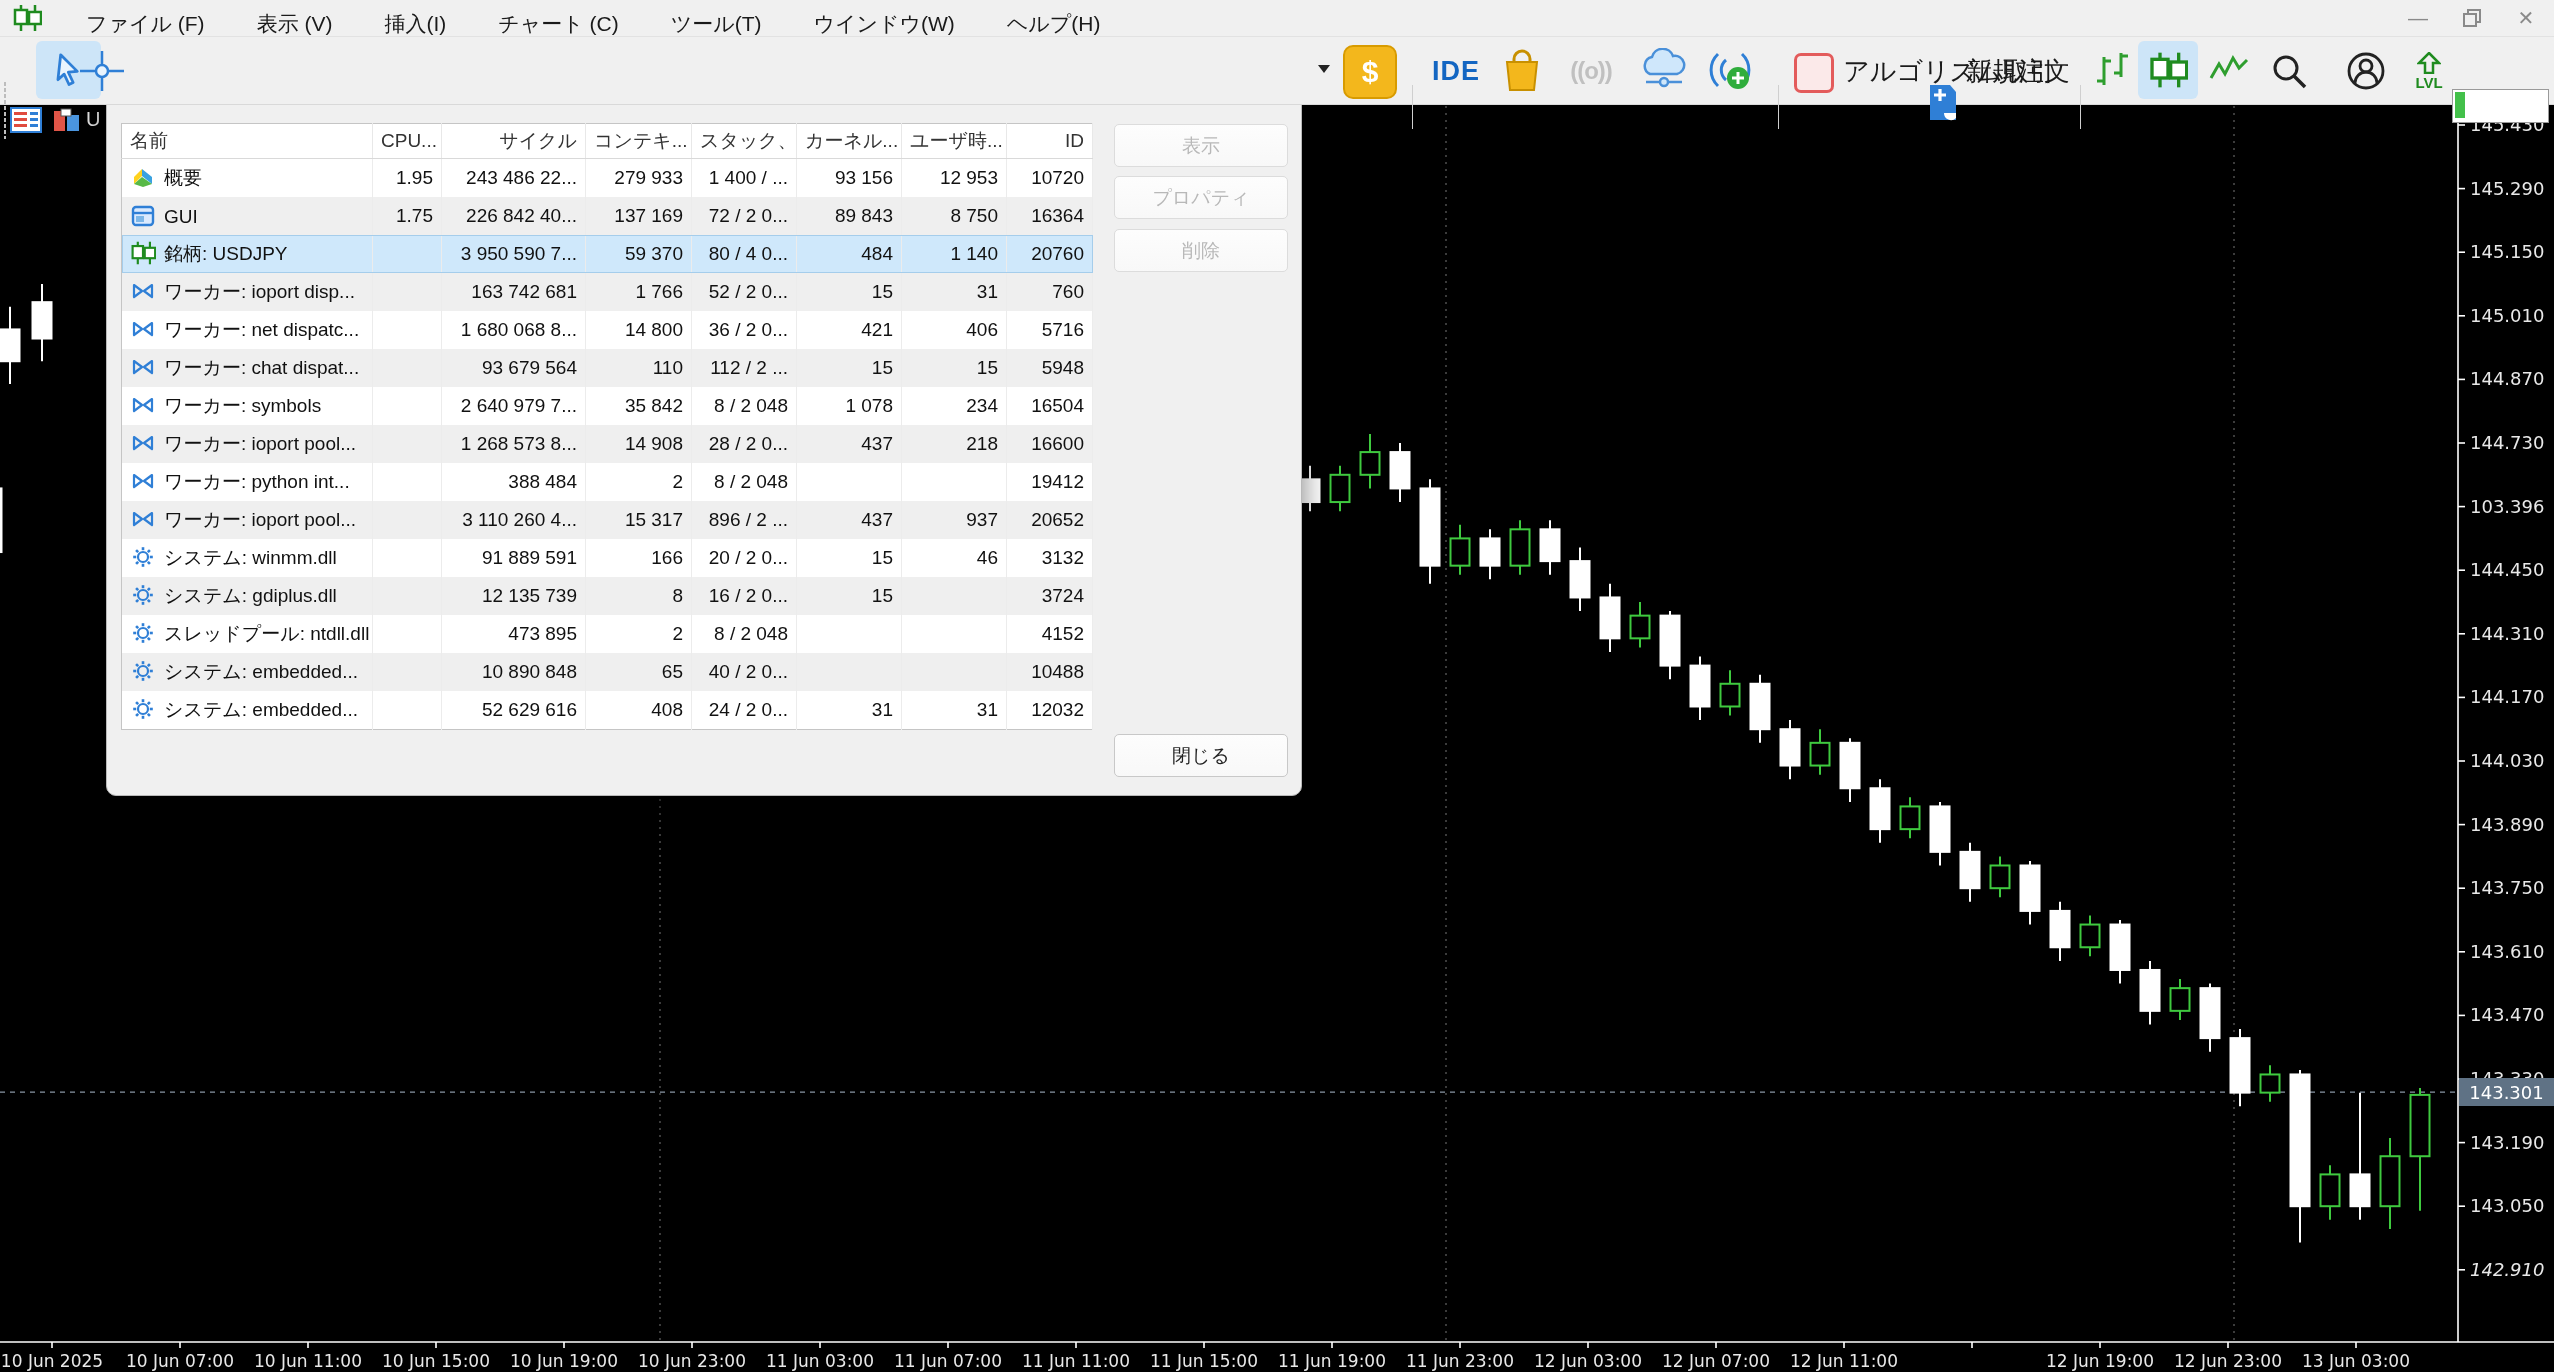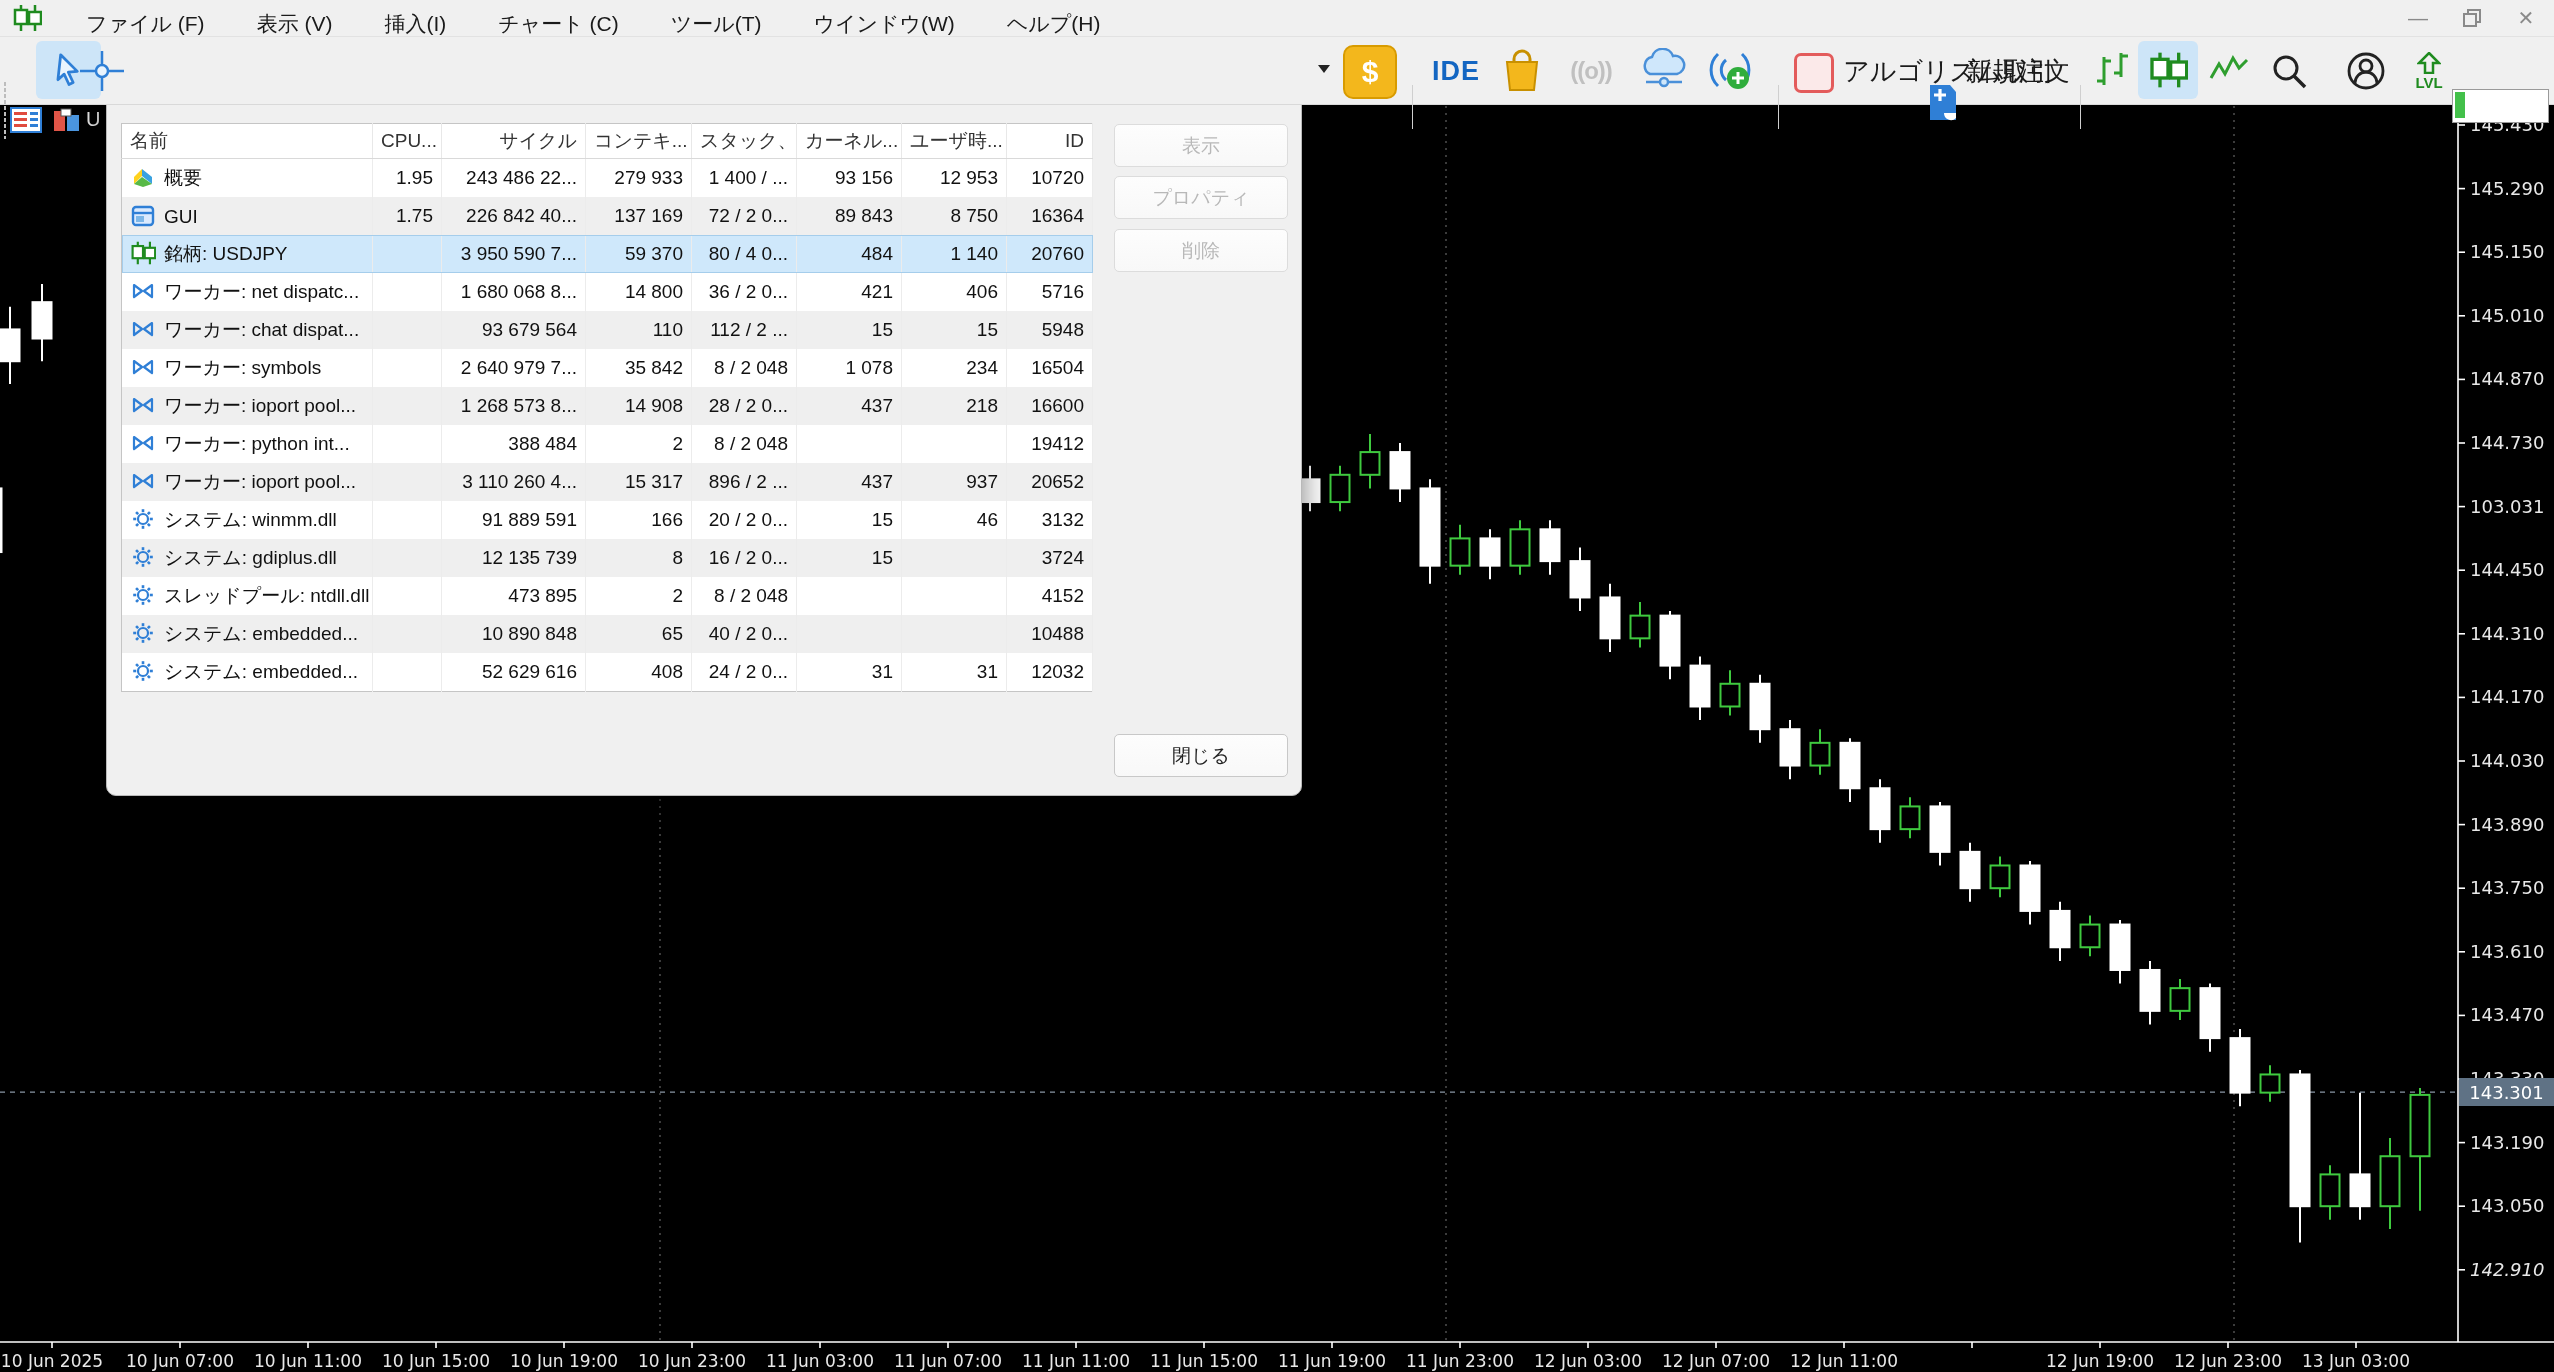--- a/index.html
+++ b/index.html
@@ -196,21 +196,21 @@
       <line x1="2228" y1="1342" x2="2228" y2="1348" stroke="#fff" stroke-width="1.6"></line>
       <line x1="2356" y1="1342" x2="2356" y2="1348" stroke="#fff" stroke-width="1.6"></line>
     </svg>
   <div id="paxis">
       <div class="plabel" style="left: 2470px; top: 114px;">145.430</div>
       <div class="plabel" style="left: 2470px; top: 177.6px;">145.290</div>
       <div class="plabel" style="left: 2470px; top: 241.2px;">145.150</div>
       <div class="plabel" style="left: 2470px; top: 304.8px;">145.010</div>
       <div class="plabel" style="left: 2470px; top: 368.4px;">144.870</div>
       <div class="plabel" style="left: 2470px; top: 432px;">144.730</div>
-      <div class="plabel" style="left: 2470px; top: 495.6px;">103.031</div>
+      <div class="plabel" style="left: 2470px; top: 495.6px;">103.396</div>
       <div class="plabel" style="left: 2470px; top: 559.2px;">144.450</div>
       <div class="plabel" style="left: 2470px; top: 622.8px;">144.310</div>
       <div class="plabel" style="left: 2470px; top: 686.4px;">144.170</div>
       <div class="plabel" style="left: 2470px; top: 750px;">144.030</div>
       <div class="plabel" style="left: 2470px; top: 813.6px;">143.890</div>
       <div class="plabel" style="left: 2470px; top: 877.2px;">143.750</div>
       <div class="plabel" style="left: 2470px; top: 940.8px;">143.610</div>
       <div class="plabel" style="left: 2470px; top: 1004.4px;">143.470</div>
       <div class="plabel" style="left: 2470px; top: 1068px;">143.330</div>
       <div class="plabel" style="left: 2470px; top: 1131.6px;">143.190</div>
@@ -474,20 +474,33 @@
                   <rect x="17" y="7" width="12" height="12" fill="#fff" stroke="#1f8b1f" stroke-width="2.5"></rect>
                 </svg></span>銘柄: USDJPY</td>
             <td class="num"></td>
             <td class="num">3 950 590 7...</td>
             <td class="num">59 370</td>
             <td class="num">80 / 4 0...</td>
             <td class="num">484</td>
             <td class="num">1 140</td>
             <td class="num">20760</td>
           </tr>
+          <tr class="alt">
+            <td class="name"><span class="ricon"><svg width="26" height="24" viewBox="0 0 24 24">
+                  <path d="M3,6 L11,12 L3,18 Z" fill="none" stroke="#2f7fd6" stroke-width="2.2" stroke-linejoin="round"></path>
+                  <path d="M21,6 L13,12 L21,18 Z" fill="none" stroke="#2f7fd6" stroke-width="2.2" stroke-linejoin="round"></path>
+                </svg></span>ワーカー: ioport disp...</td>
+            <td class="num"></td>
+            <td class="num">163 742 681</td>
+            <td class="num">1 766</td>
+            <td class="num">52 / 2 0...</td>
+            <td class="num">15</td>
+            <td class="num">31</td>
+            <td class="num">760</td>
+          </tr>
           <tr class="">
             <td class="name"><span class="ricon"><svg width="26" height="24" viewBox="0 0 24 24">
                   <path d="M3,6 L11,12 L3,18 Z" fill="none" stroke="#2f7fd6" stroke-width="2.2" stroke-linejoin="round"></path>
                   <path d="M21,6 L13,12 L21,18 Z" fill="none" stroke="#2f7fd6" stroke-width="2.2" stroke-linejoin="round"></path>
                 </svg></span>ワーカー: net dispatc...</td>
             <td class="num"></td>
             <td class="num">1 680 068 8...</td>
             <td class="num">14 800</td>
             <td class="num">36 / 2 0...</td>
             <td class="num">421</td>

